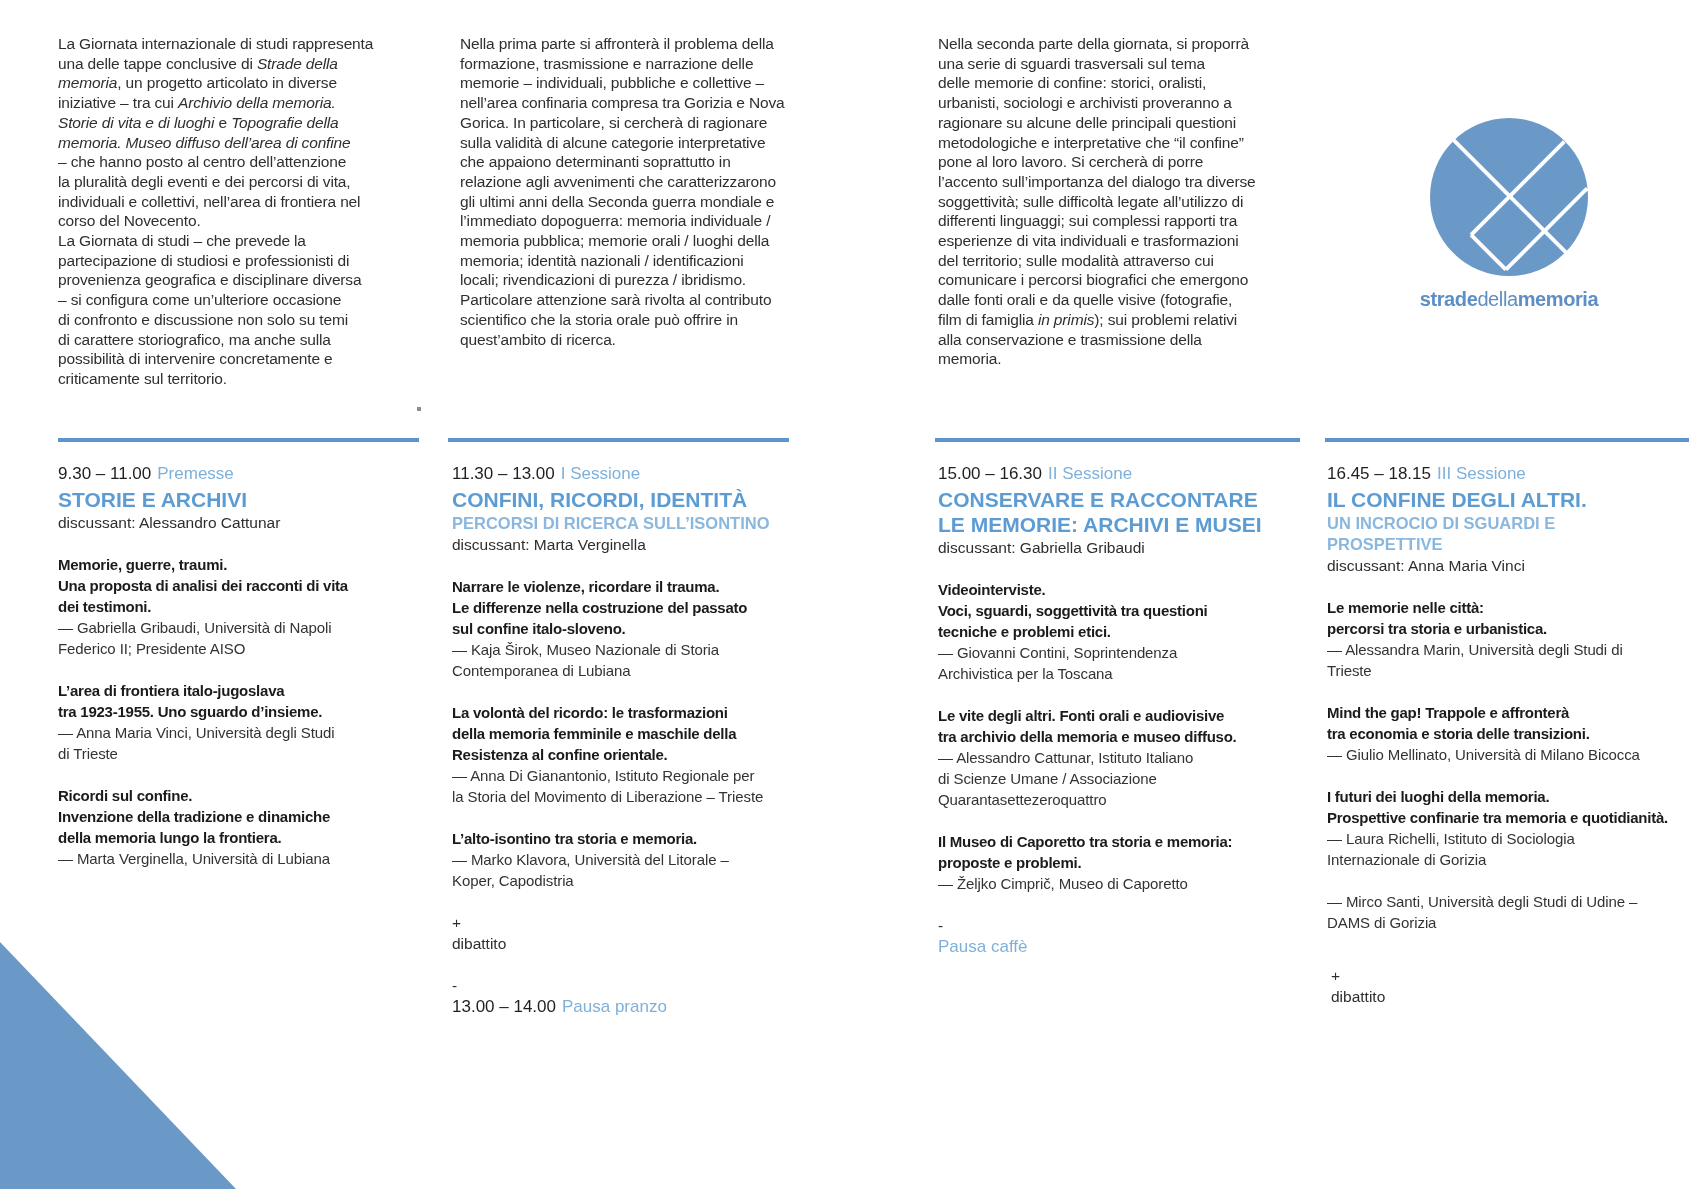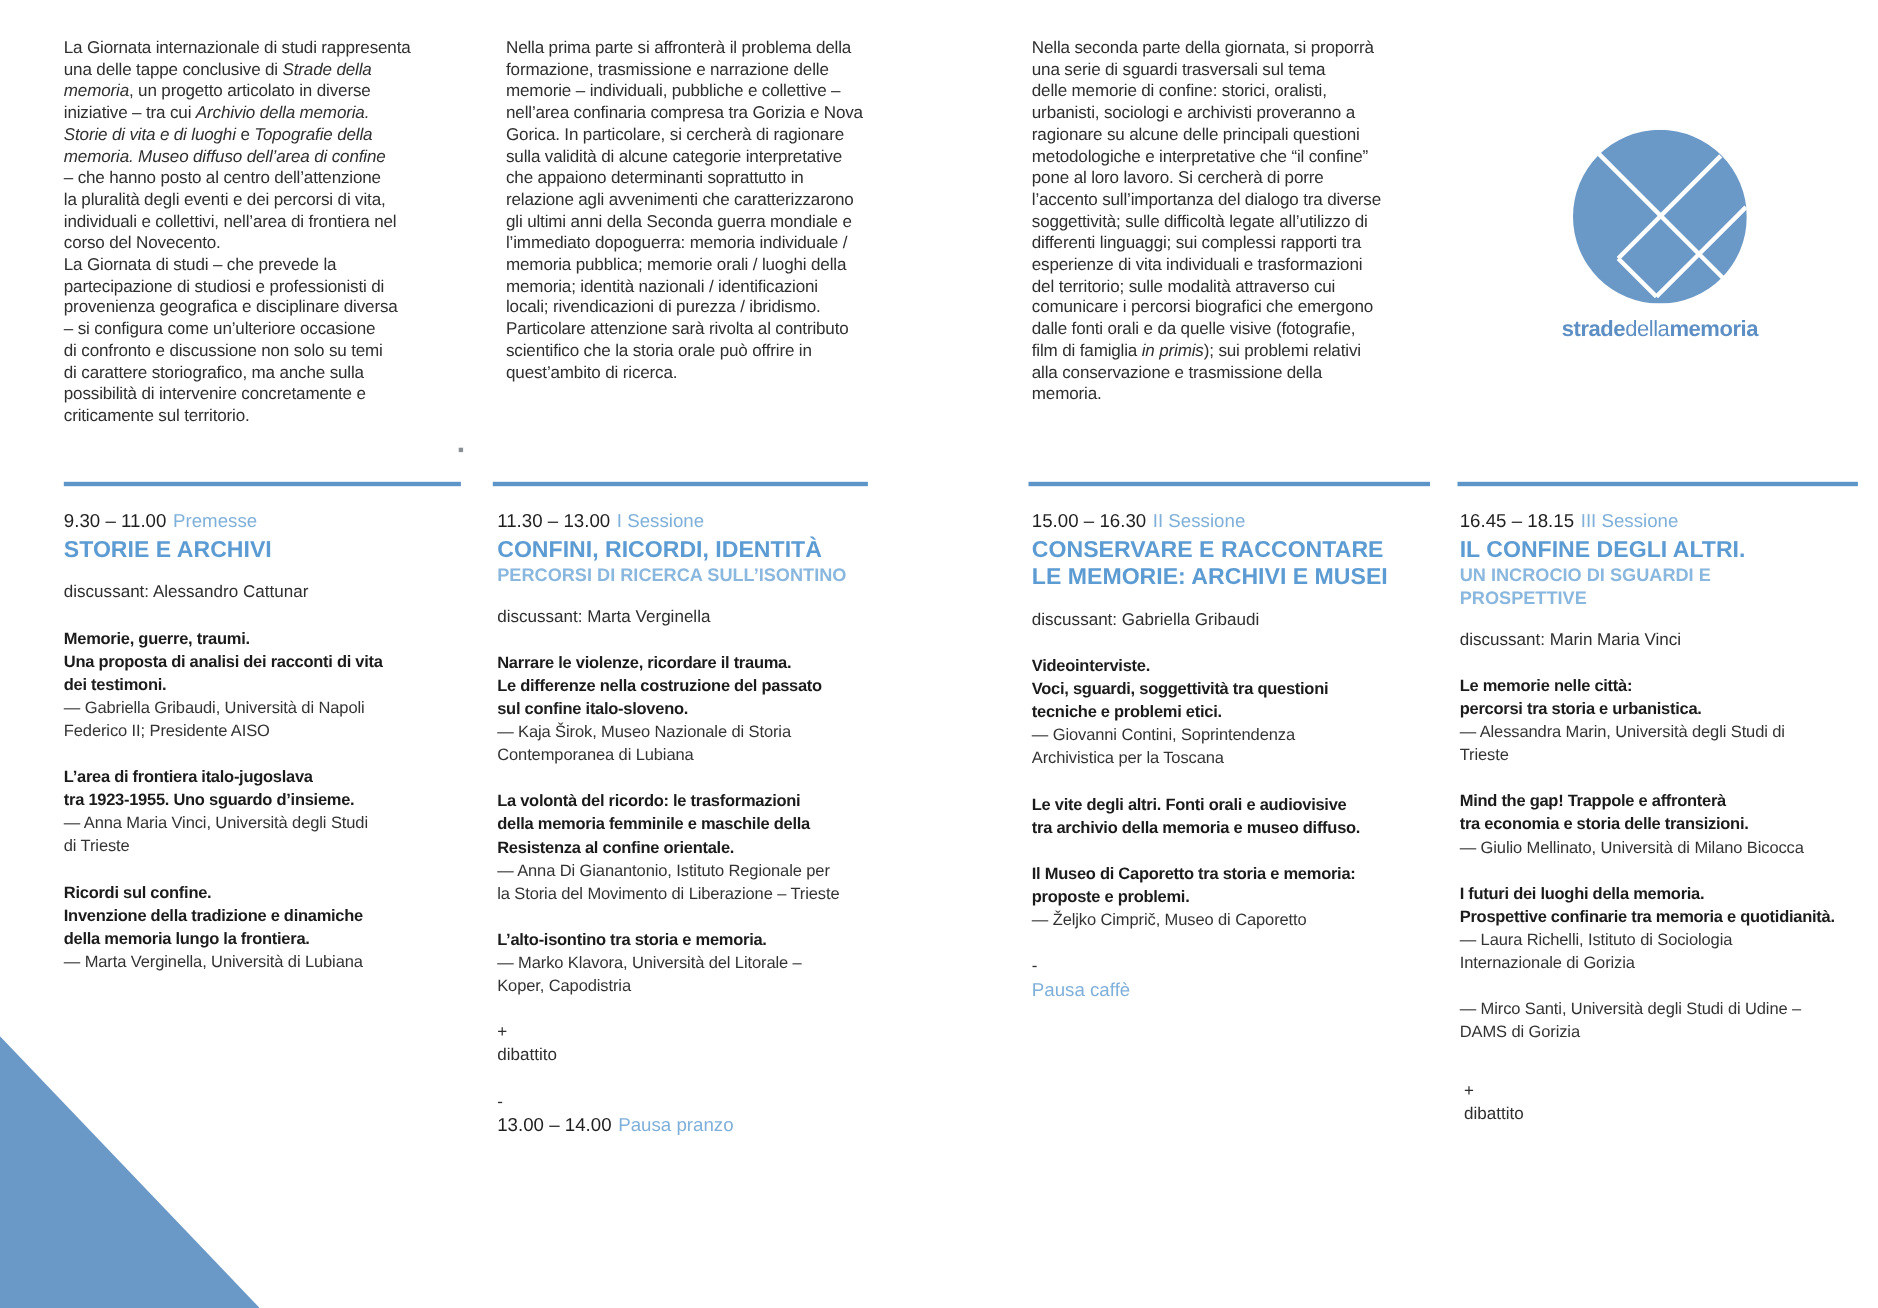--- a/index.html
+++ b/index.html
@@ -33,21 +33,21 @@
   .session{position:absolute;top:464px;}
   #sess1{left:58px;width:372px;}
   #sess2{left:452px;width:352px;}
   #sess3{left:938px;width:356px;}
   #sess4{left:1327px;width:378px;}
 
   .time-row{font-size:17px;line-height:20px;color:#1f1f1f;}
   .slabel{color:#7fb0da;margin-left:6px;}
   .s-title{margin:3px 0 0 0;font-size:21px;line-height:25px;font-weight:bold;color:#5d9cd3;letter-spacing:0;}
   .s-subtitle{margin:1px 0 0 0;font-size:16.5px;line-height:21px;font-weight:bold;color:#8ab7de;}
-  .discussant{margin-top:17px;margin-bottom:5px;font-size:15.5px;line-height:20px;color:#2e2e2e;}
+  .discussant{margin-top:1px;margin-bottom:5px;font-size:15.5px;line-height:20px;color:#2e2e2e;}
   .talk{margin-top:21px;}
   .talk-title{font-size:15px;line-height:21px;font-weight:bold;color:#1b1b1b;letter-spacing:-0.25px;}
   .talk-speaker{font-size:15px;line-height:21px;color:#333;letter-spacing:-0.1px;}
   .footer-block{margin-top:21px;font-size:15.5px;line-height:21px;color:#2e2e2e;}
   .dash-block{margin-top:21px;font-size:15.5px;line-height:21px;color:#2e2e2e;}
   .pausa-row{margin-top:0;font-size:17px;line-height:21px;color:#1f1f1f;}
   .pausa-label{color:#7fb0da;margin-left:6px;}
   #sess4 .footer-block{margin-top:32px;margin-left:4px;}
 
   
@@ -196,36 +196,39 @@
     <div class="talk">
       <div class="talk-title pre">Videointerviste.
 Voci, sguardi, soggettività tra questioni
 tecniche e problemi etici.</div>
       <div class="talk-speaker pre">— Giovanni Contini, Soprintendenza
 Archivistica per la Toscana</div>
     </div>
     <div class="talk">
       <div class="talk-title pre">Le vite degli altri. Fonti orali e audiovisive
 tra archivio della memoria e museo diffuso.</div>
+      <div class="talk-speaker pre">— Alessandro Cattunar, Istituto Italiano
+di Scienze Umane / Associazione
+Quarantasettezeroquattro</div>
     </div>
     <div class="talk">
       <div class="talk-title pre">Il Museo di Caporetto tra storia e memoria:
 proposte e problemi.</div>
       <div class="talk-speaker pre">— Željko Cimprič, Museo di Caporetto</div>
     </div>
     <div class="dash-block">-</div>
     <div class="pausa-row"><span class="pausa-label" style="margin-left:0;margin-top:14px;">Pausa caffè</span></div>
   </section>
 
   <section class="session" id="sess4">
     <div class="time-row"><span>16.45 – 18.15</span><span class="slabel">III Sessione</span></div>
     <h2 class="s-title pre">IL CONFINE DEGLI ALTRI.</h2>
     <h3 class="s-subtitle pre">UN INCROCIO DI SGUARDI E
 PROSPETTIVE</h3>
-    <div class="discussant">discussant: Marin Maria Vinci</div>
+    <div class="discussant">discussant: Anna Maria Vinci</div>
     <div class="talk">
       <div class="talk-title pre">Le memorie nelle città:
 percorsi tra storia e urbanistica.</div>
       <div class="talk-speaker pre">— Alessandra Marin, Università degli Studi di
 Trieste</div>
     </div>
     <div class="talk">
       <div class="talk-title pre">Mind the gap! Trappole e affronterà
 tra economia e storia delle transizioni.</div>
       <div class="talk-speaker pre">— Giulio Mellinato, Università di Milano Bicocca</div>

